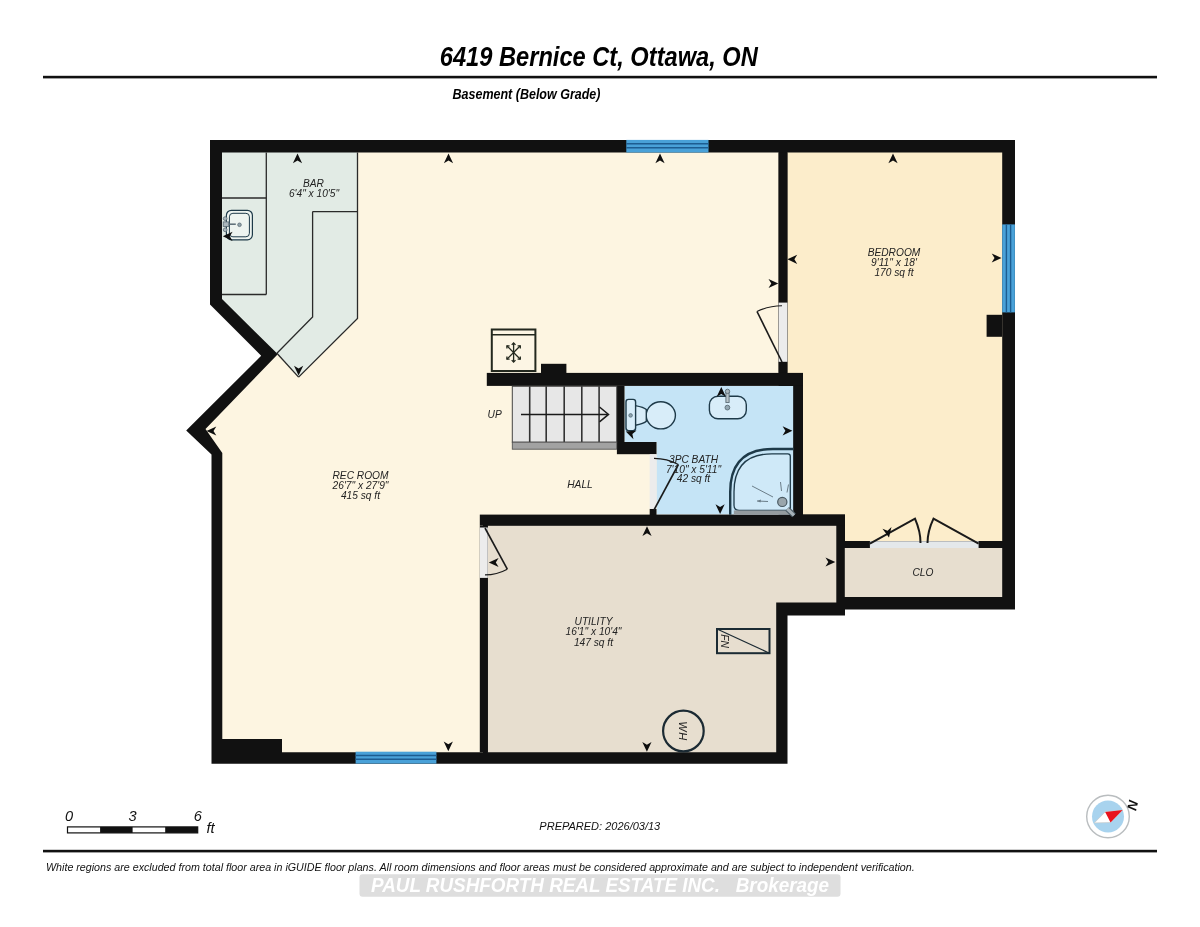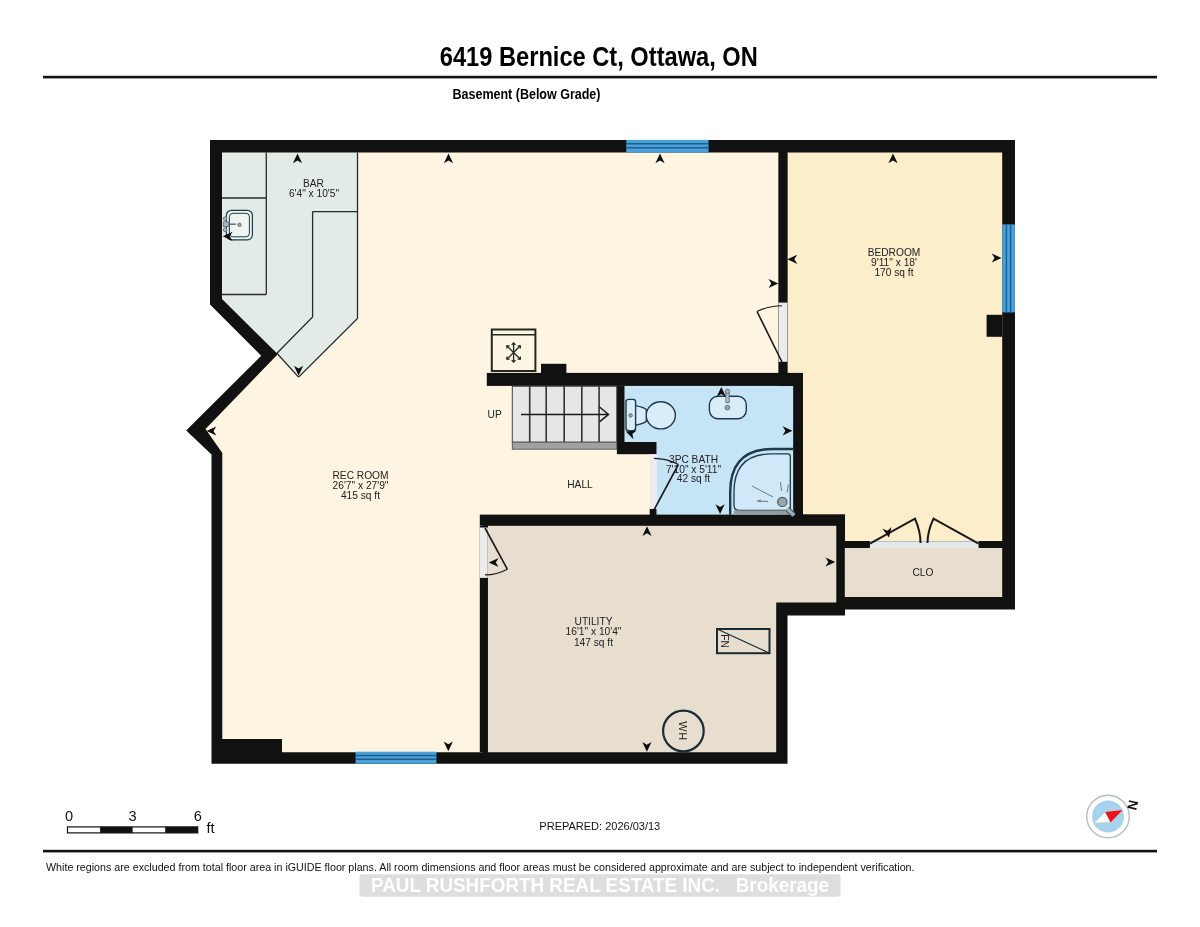--- a/index.html
+++ b/index.html
@@ -1,17 +1,17 @@
 <!DOCTYPE html>
 <html><head>
 <meta charset="utf-8">
 <style>
 html,body{margin:0;padding:0;background:#fff;}
 #page{position:relative;width:1200px;height:927px;background:#fff;overflow:hidden;
-font-family:"Liberation Sans",sans-serif;}
+font-family:"Liberation Sans",sans-serif;font-style:italic;}
 svg{position:absolute;left:0;top:0;}
 </style>
 </head>
 <body>
 <div id="page">
 <svg width="1200" height="927" viewBox="0 0 1200 927">
 
 <rect x="0" y="0" width="1200" height="927" fill="#ffffff"></rect>
 
 <text x="598.8" y="65.5" font-size="28" font-weight="bold" fill="#000" text-anchor="middle" textLength="318" lengthAdjust="spacingAndGlyphs">6419 Bernice Ct, Ottawa, ON</text>

